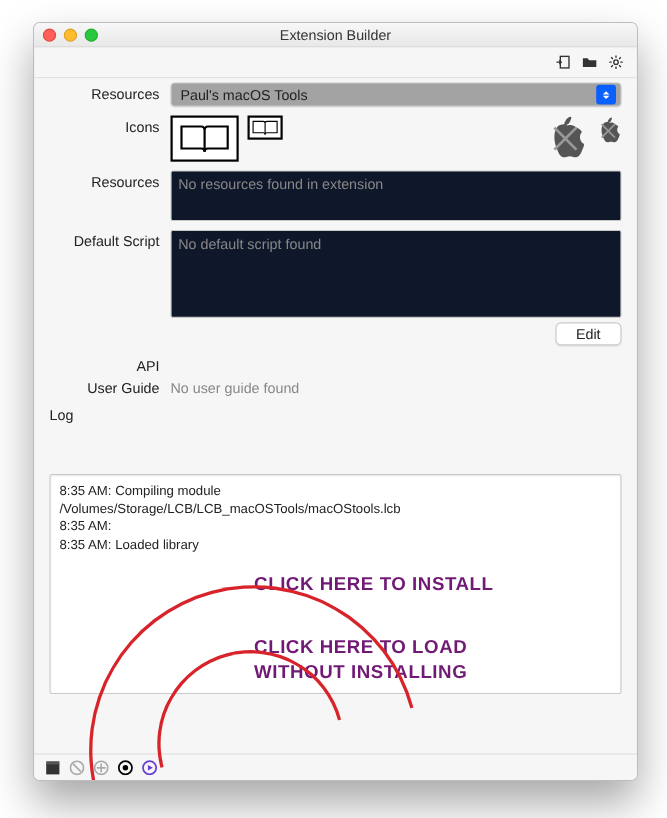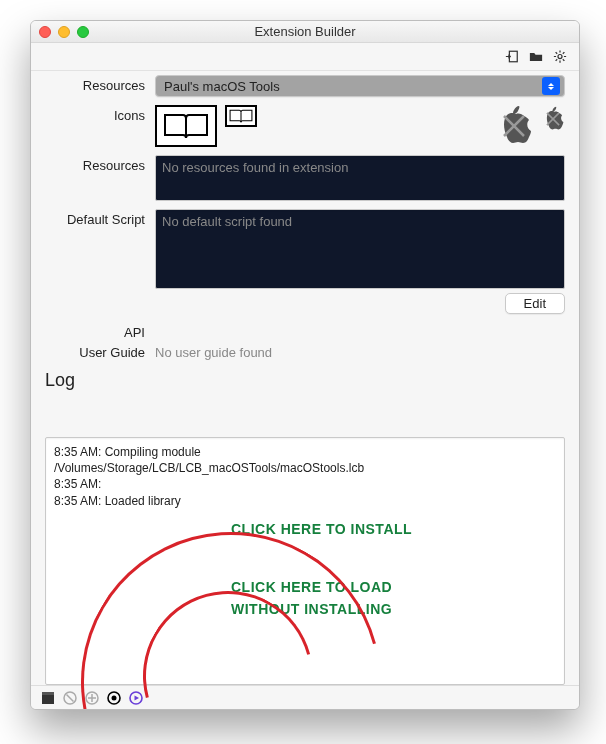--- a/index.html
+++ b/index.html
@@ -85,39 +85,39 @@
   }
   .textarea.tall { min-height:80px;}
   .btn {
     background:#fff; border:1px solid #c9c9c9; border-radius:5px;
     padding:2px 18px; font-size:13px; color:#222;
     box-shadow:0 1px 1px rgba(0,0,0,0.06);
   }
   .btn-row { display:flex; justify-content:flex-end; margin-top:4px;}
   .value-text { font-size:13px; color:#888; padding-top:3px;}
   .log-section { margin-top:10px;}
-  .log-label { font-size:18px; color:#222; margin-bottom:4px;}
+  .log-label { font-size:13px; color:#222; margin-bottom:4px;}
   .log-box {
     background:#fff; border:1px solid #c9c9c9; border-radius:2px;
-    height:248px; padding:6px 8px; font-size:12px; color:#222;
+    height:200px; padding:6px 8px; font-size:12px; color:#222;
     line-height:1.35; position:relative;
     box-shadow: inset 0 1px 2px rgba(0,0,0,0.06);
     overflow:hidden;
     margin-top:46px;
   }
   .bottom-bar {
     position:absolute; bottom:0; left:0; right:0;
     height:24px; border-top:1px solid #ddd;
     display:flex; align-items:center; gap:8px; padding:0 10px;
     background:#f6f6f6;
   }
   .bb-icon { width:14px; height:14px; display:flex;align-items:center;justify-content:center;}
   .annot {
-    position:absolute; color:#15803d; font-weight:700;
-    font-size:14px; letter-spacing:0.5px;
+    position:absolute; color:#701a75; font-weight:700;
+    font-size:17px; letter-spacing:0.5px;
     font-family: "Helvetica Neue", Arial, sans-serif;
   }
   .arc {
     position:absolute; border:3px solid #d8232a; border-radius:50%;
     border-right-color:transparent; border-bottom-color:transparent;
     pointer-events:none;
   }
   .book-svg path { stroke:#000; stroke-width:2; fill:none;}
 </style>
 </head>

